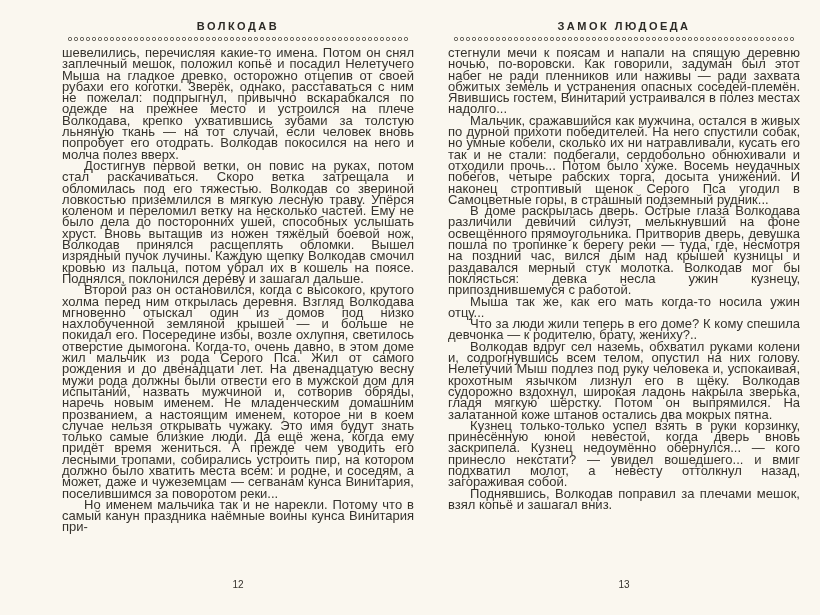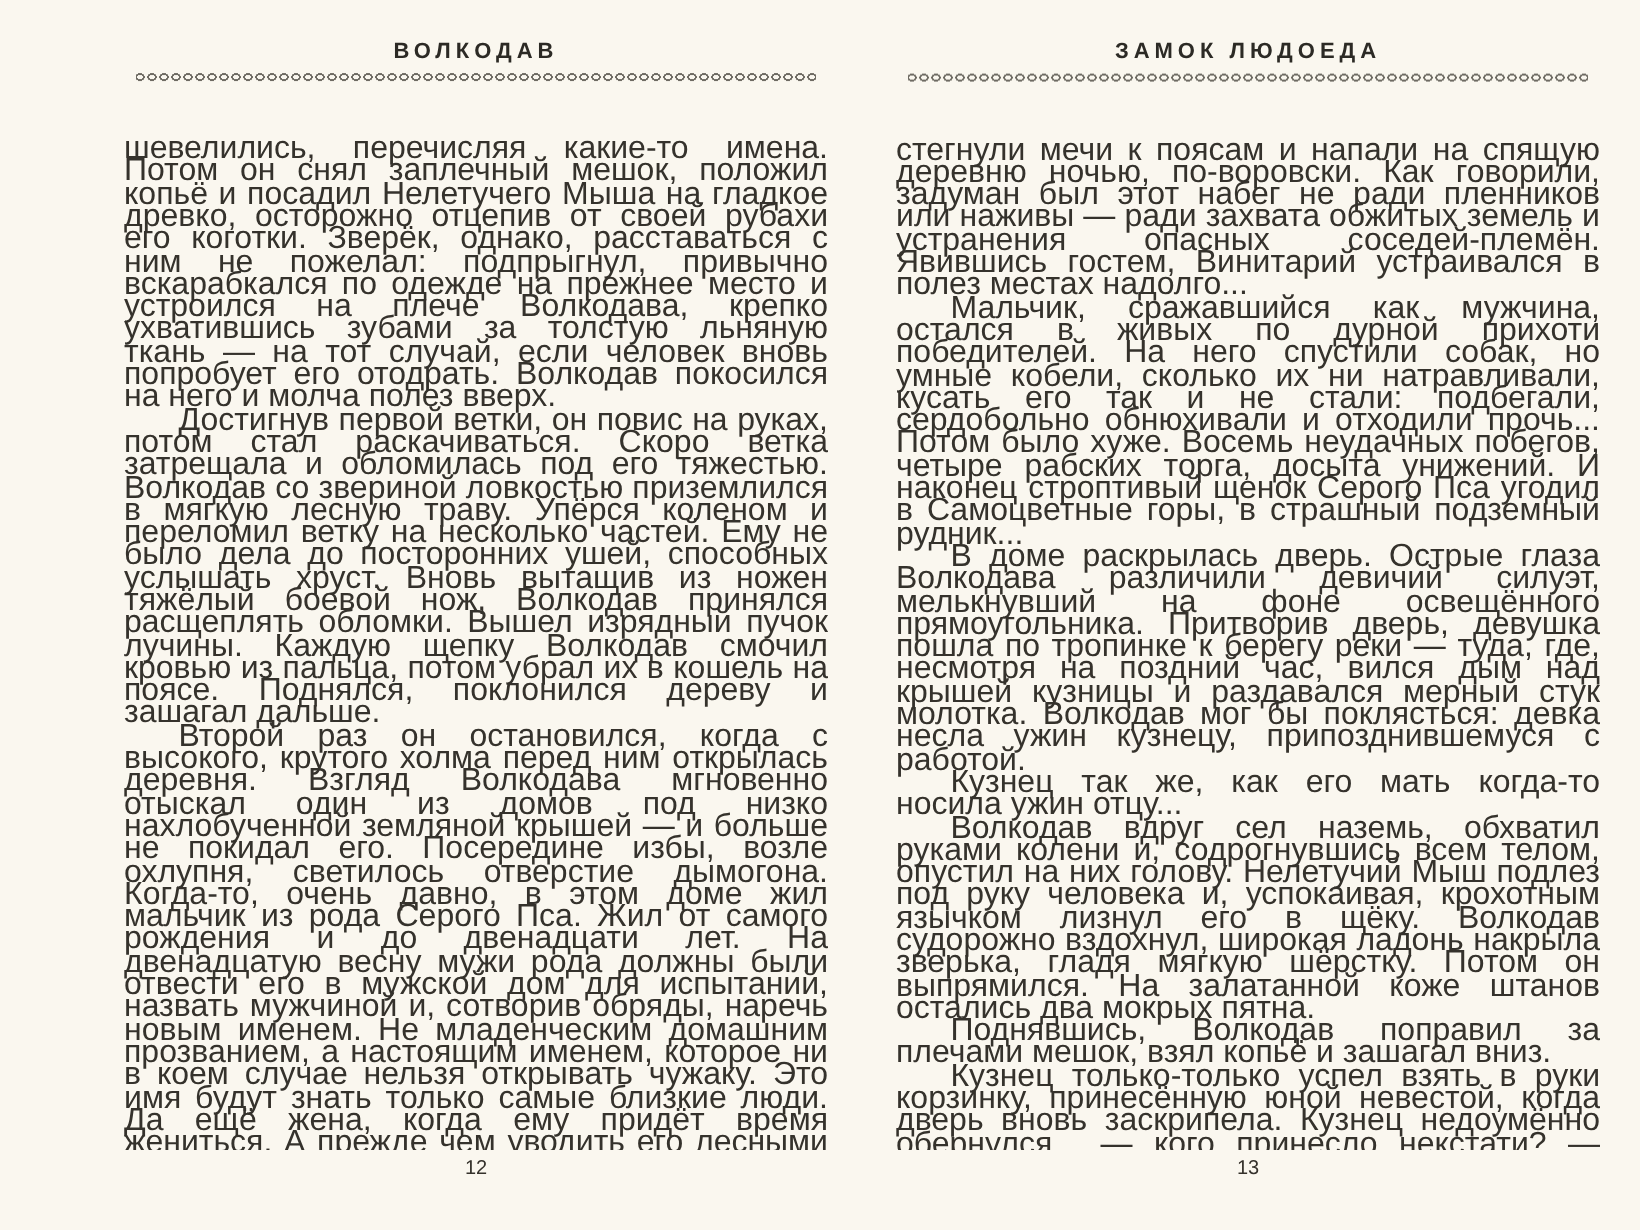--- a/index.html
+++ b/index.html
@@ -38,23 +38,23 @@
     height: 6px;
     margin: 4px 6px 0 6px;
     background-image: radial-gradient(ellipse 2.6px 2.1px at 50% 50%,
       rgba(90,88,80,0) 52%, #6d6a62 60%, #6d6a62 88%, rgba(90,88,80,0) 94%);
     background-size: 6px 6px;
     background-repeat: repeat-x;
     background-position: center;
   }
   .text-block {
     flex: 1 1 auto;
-    margin-top: 28px;
+    margin-top: 5px;
     overflow: hidden;
-    font-size: 16px;
+    font-size: 13px;
     line-height: 11.3px;
     text-align: justify;
     hyphens: auto;
     -webkit-hyphens: auto;
   }
   .text-block p.para {
     margin: 0;
     text-indent: 1.7em;
   }
   .text-block p.para.no-indent {
@@ -86,21 +86,22 @@
     <div class="page-number">12</div>
   </div>
 
   <div class="page right">
     <div class="running-head">ЗАМОК ЛЮДОЕДА</div>
     <div class="ornament"></div>
     <div class="text-block">
         <p class="para no-indent">стегнули мечи к поясам и напали на спящую деревню ночью, по-воровски. Как говорили, задуман был этот набег не ради пленников или наживы — ради захвата обжитых земель и устранения опасных соседей-племён. Явившись гостем, Винитарий устраивался в полез местах надолго...</p>
         <p class="para">Мальчик, сражавшийся как мужчина, остался в живых по дурной прихоти победителей. На него спустили собак, но умные кобели, сколько их ни натравливали, кусать его так и не стали: подбегали, сердобольно обнюхивали и отходили прочь... Потом было хуже. Восемь неудачных побегов, четыре рабских торга, досыта унижений. И наконец строптивый щенок Серого Пса угодил в Самоцветные горы, в страшный подземный рудник...</p>
         <p class="para">В доме раскрылась дверь. Острые глаза Волкодава различили девичий силуэт, мелькнувший на фоне освещённого прямоугольника. Притворив дверь, девушка пошла по тропинке к берегу реки — туда, где, несмотря на поздний час, вился дым над крышей кузницы и раздавался мерный стук молотка. Волкодав мог бы поклясться: девка несла ужин кузнецу, припозднившемуся с работой.</p>
-        <p class="para">Кузнец так же, как его мать когда-то носила ужин отцу...</p>
+        <p class="para">Мыша так же, как его мать когда-то носила ужин отцу...</p>
+        <p class="para">Что за люди жили теперь в его доме? К кому спешила девчонка — к родителю, брату, жениху?..</p>
         <p class="para">Волкодав вдруг сел наземь, обхватил руками колени и, содрогнувшись всем телом, опустил на них голову. Нелетучий Мыш подлез под руку человека и, успокаивая, крохотным язычком лизнул его в щёку. Волкодав судорожно вздохнул, широкая ладонь накрыла зверька, гладя мягкую шёрстку. Потом он выпрямился. На залатанной коже штанов остались два мокрых пятна.</p>
+        <p class="para">Кузнец только-только успел взять в руки корзинку, принесённую юной невестой, когда дверь вновь заскрипела. Кузнец недоумённо обернулся... — кого принесло некстати? — увидел вошедшего... и вмиг подхватил молот, а невесту оттолкнул назад, загораживая собой.</p>
         <p class="para">Поднявшись, Волкодав поправил за плечами мешок, взял копьё и зашагал вниз.</p>
-        <p class="para">Кузнец только-только успел взять в руки корзинку, принесённую юной невестой, когда дверь вновь заскрипела. Кузнец недоумённо обернулся... — кого принесло некстати? — увидел вошедшего... и вмиг подхватил молот, а невесту оттолкнул назад, загораживая собой.</p>
       </div>
     <div class="page-number">13</div>
   </div>
 
 </div>
 
 </body></html>

